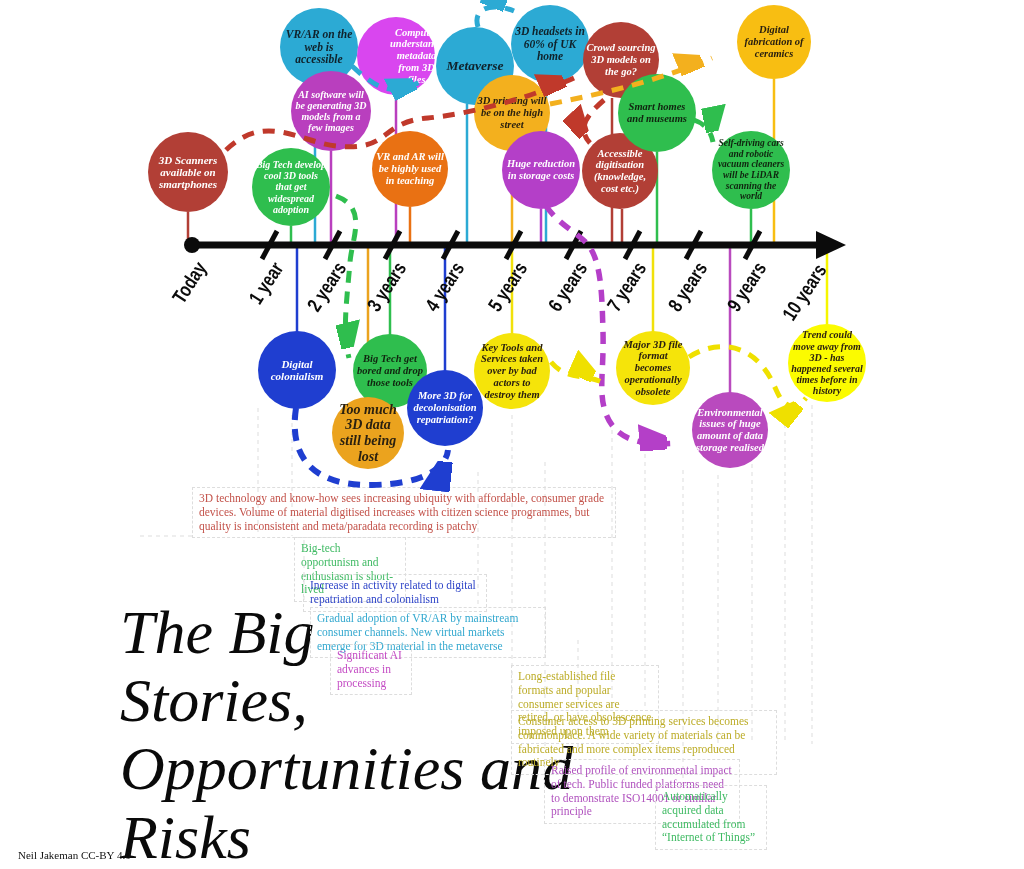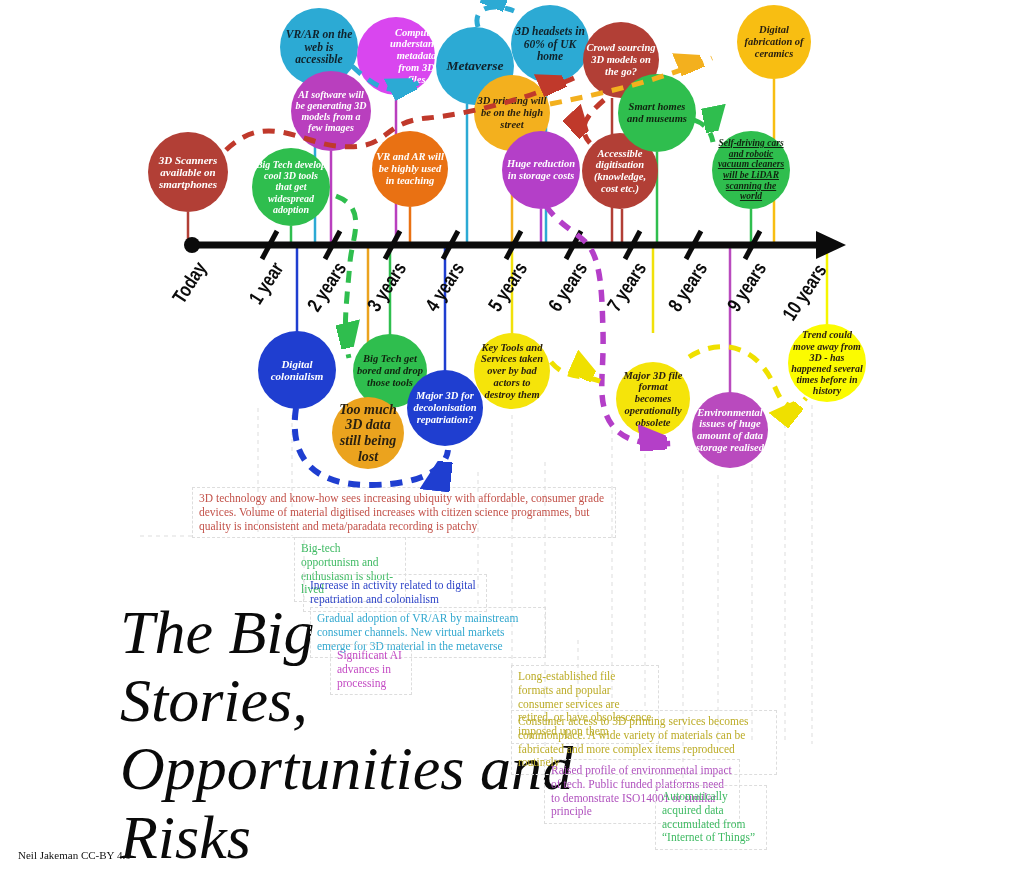--- a/index.html
+++ b/index.html
@@ -106,28 +106,28 @@
 <div class="bubble" style="left: 357px; top: 17px; width: 78px; height: 78px; font-size: 10.5px; background: #d946ef; color: rgb(255, 255, 255); padding-left: 44px;"><span>Computer understands metadata from 3D files</span></div>
 <div class="bubble" style="left: 372px; top: 131px; width: 76px; height: 76px; font-size: 10.5px; background: rgb(233, 113, 19); color: rgb(255, 255, 255);"><span>VR and AR will be highly used in teaching</span></div>
 <div class="bubble" style="left: 436px; top: 27px; width: 78px; height: 78px; font-size: 13.5px; background: rgb(44, 170, 212); color: rgb(16, 34, 43);"><span>Metaverse</span></div>
 <div class="bubble" style="left: 474px; top: 75px; width: 76px; height: 76px; font-size: 10.5px; background: rgb(243, 176, 30); color: rgb(42, 32, 16);"><span>3D printing will be on the high street</span></div>
 <div class="bubble" style="left: 511px; top: 5px; width: 78px; height: 78px; font-size: 11.5px; background: rgb(44, 170, 212); color: rgb(16, 34, 43);"><span>3D headsets in 60% of UK home</span></div>
 <div class="bubble" style="left: 502px; top: 131px; width: 78px; height: 78px; font-size: 10.5px; background: rgb(180, 63, 200); color: rgb(255, 255, 255);"><span>Huge reduction in storage costs</span></div>
 <div class="bubble" style="left: 583px; top: 22px; width: 76px; height: 76px; font-size: 10.5px; background: rgb(178, 63, 54); color: rgb(255, 255, 255);"><span>Crowd sourcing
 3D models on the go?</span></div>
 <div class="bubble" style="left: 582px; top: 133px; width: 76px; height: 76px; font-size: 10.5px; background: rgb(178, 63, 54); color: rgb(255, 255, 255);"><span>Accessible digitisation (knowledge, cost etc.)</span></div>
 <div class="bubble" style="left: 618px; top: 74px; width: 78px; height: 78px; font-size: 10.5px; background: rgb(47, 190, 78); color: rgb(16, 36, 15);"><span>Smart homes and museums</span></div>
-<div class="bubble" style="left: 712px; top: 131px; width: 78px; height: 78px; font-size: 9.5px; background: rgb(47, 190, 78); color: rgb(16, 36, 15); text-decoration: underline;"><span>Self-driving cars and robotic vacuum cleaners will be LiDAR scanning the world</span></div>
+<div class="bubble" style="left: 712px; top: 131px; width: 78px; height: 78px; font-size: 9.5px; background: rgb(47, 190, 78); color: rgb(16, 36, 15);"><span>Self-driving cars and robotic vacuum cleaners will be LiDAR scanning the world</span></div>
 <div class="bubble" style="left: 737px; top: 5px; width: 74px; height: 74px; font-size: 10.5px; background: rgb(248, 190, 18); color: rgb(42, 32, 16);"><span>Digital fabrication of ceramics</span></div>
 <div class="bubble" style="left: 258px; top: 331px; width: 78px; height: 78px; font-size: 11px; background: rgb(31, 62, 208); color: rgb(255, 255, 255);"><span>Digital colonialism</span></div>
 <div class="bubble" style="left: 353px; top: 334px; width: 74px; height: 74px; font-size: 10.5px; background: rgb(47, 190, 78); color: rgb(16, 36, 15);"><span>Big Tech get bored and drop those tools</span></div>
 <div class="bubble" style="left: 332px; top: 397px; width: 72px; height: 72px; font-size: 14px; background: rgb(235, 163, 30); color: rgb(42, 32, 16);"><span>Too much 3D data still being lost</span></div>
-<div class="bubble" style="left: 407px; top: 370px; width: 76px; height: 76px; font-size: 10.5px; background: rgb(31, 62, 208); color: rgb(255, 255, 255);"><span>Major 3D for decolonisation repatriation?</span></div>
+<div class="bubble" style="left: 407px; top: 370px; width: 76px; height: 76px; font-size: 10.5px; background: rgb(31, 62, 208); color: rgb(255, 255, 255);"><span>More 3D for decolonisation repatriation?</span></div>
 <div class="bubble" style="left: 474px; top: 333px; width: 76px; height: 76px; font-size: 10.5px; background: rgb(245, 228, 10); color: rgb(42, 32, 16);"><span>Key Tools and Services taken over by bad actors to destroy them</span></div>
-<div class="bubble" style="left: 616px; top: 331px; width: 74px; height: 74px; font-size: 10.5px; background: rgb(245, 228, 10); color: rgb(42, 32, 16); margin-top: 31px;"><span>Major 3D file format becomes operationally obsolete</span></div>
+<div class="bubble" style="left: 616px; top: 331px; width: 74px; height: 74px; font-size: 10.5px; background: rgb(245, 228, 10); color: rgb(42, 32, 16);"><span>Major 3D file format becomes operationally obsolete</span></div>
 <div class="bubble" style="left: 692px; top: 392px; width: 76px; height: 76px; font-size: 10.5px; background: rgb(185, 74, 190); color: rgb(255, 255, 255);"><span>Environmental issues of huge amount of data storage realised</span></div>
 <div class="bubble" style="left: 788px; top: 324px; width: 78px; height: 78px; font-size: 10px; background: rgb(251, 251, 0); color: rgb(42, 32, 16);"><span>Trend could move away from 3D - has happened several times before in history</span></div>
 
 <svg class="layer" width="1024" height="869" style="z-index:8;pointer-events:none">
   <defs>
     <marker id="mk-cyan" markerWidth="5" markerHeight="5" refX="7" refY="4" orient="auto">
         <path d="M0,0 L8,4 L0,8 z" fill="#2CAAD4"></path>
       </marker>
     <marker id="mk-red" markerWidth="5" markerHeight="5" refX="7" refY="4" orient="auto">
         <path d="M0,0 L8,4 L0,8 z" fill="#C0392B"></path>

